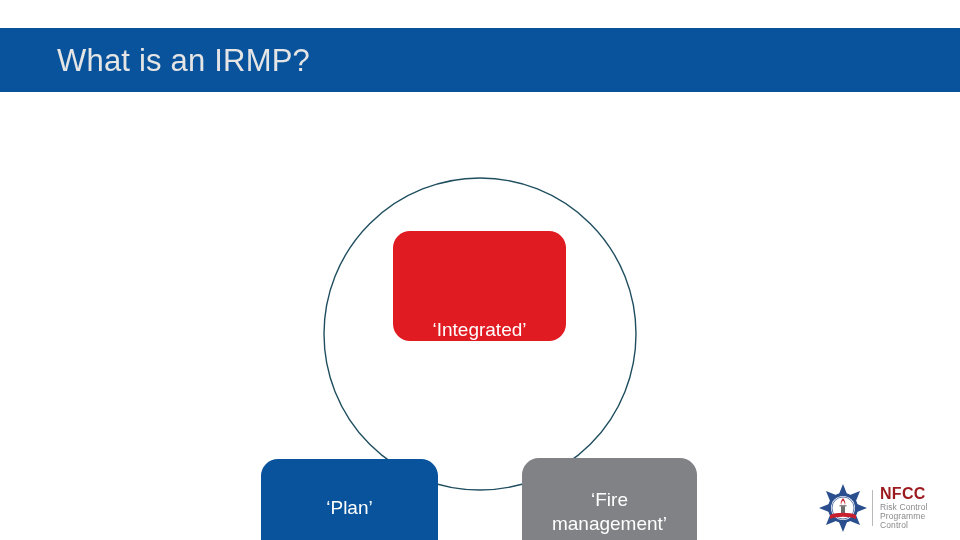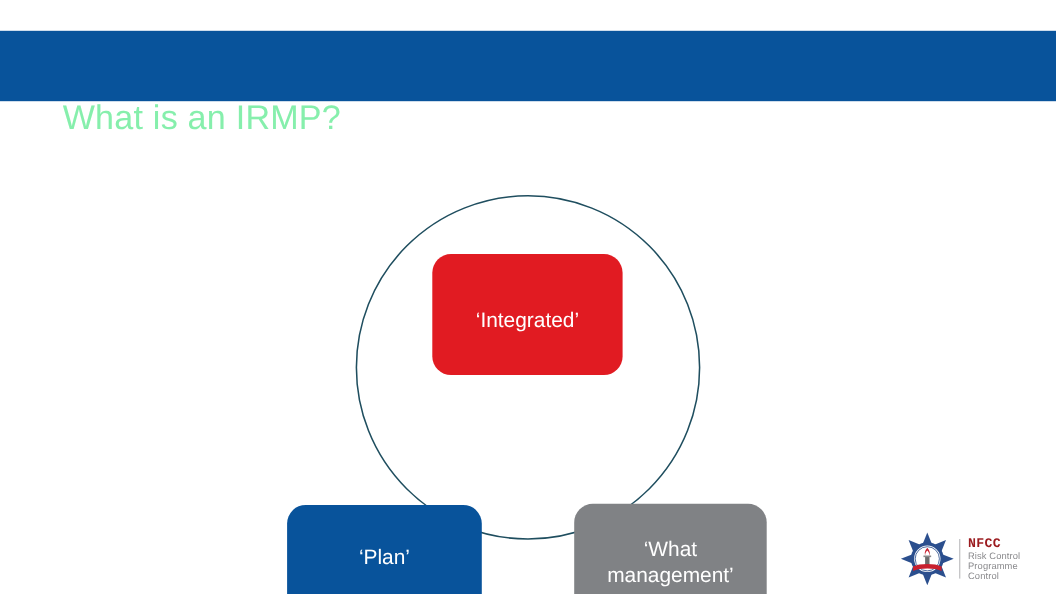--- a/index.html
+++ b/index.html
@@ -23,27 +23,26 @@
     top: 28px;
     width: 960px;
     height: 64px;
     background: #08539B;
   }
   #title-text {
     position: absolute;
     left: 57px;
     top: 50%;
     transform: translateY(-50%);
-    color: #86efac;
+    color: #e5e5e5;
     font-size: 31px;
     font-weight: 400;
     letter-spacing: 0.2px;
     white-space: nowrap;
     line-height: 1;
-    margin-top: 47px;
   }
 
   
   #diagram {
     position: absolute;
     left: 0;
     top: 92px;
     width: 960px;
     height: 448px;
   }
@@ -73,21 +72,20 @@
     white-space: pre-line;
   }
 
   #node-integrated {
     left: 393px;
     top: 139px;
     width: 173px;
     height: 110px;
     background: #E11B22;
     align-items: flex-end;
-    padding-bottom: 38px;
   }
   #node-plan {
     left: 261px;
     top: 367px;
     width: 177px;
     height: 104px;
     background: #08539B;
     padding-bottom: 6px;
   }
   #node-risk {
@@ -121,24 +119,23 @@
     flex: 0 0 1px;
   }
   #nfcc-wordmark {
     display: flex;
     flex-direction: column;
     justify-content: center;
     line-height: 1.06;
   }
   #nfcc-acronym {
     color: #9B1B1F;
-    font-size: 12px;
+    font-size: 16px;
     font-weight: bold;
     letter-spacing: 0.3px;
-    font-family: Liberation Mono, monospace;
   }
   .nfcc-sub {
     color: #8a8a8d;
     font-size: 8.5px;
     letter-spacing: 0.1px;
   }
 </style>
 </head>
 <body>
 
@@ -154,21 +151,21 @@
 
   <div class="node-box" id="node-integrated">
     <span class="node-label">‘Integrated’</span>
   </div>
 
   <div class="node-box" id="node-plan">
     <span class="node-label">‘Plan’</span>
   </div>
 
   <div class="node-box" id="node-risk">
-    <span class="node-label">‘What
+    <span class="node-label">‘Fire
 management’</span>
   </div>
 
 </div>
 
 <div id="nfcc-logo">
 
   <svg id="nfcc-badge" viewBox="0 0 100 100">
 
     <g fill="#2B4F8E">

